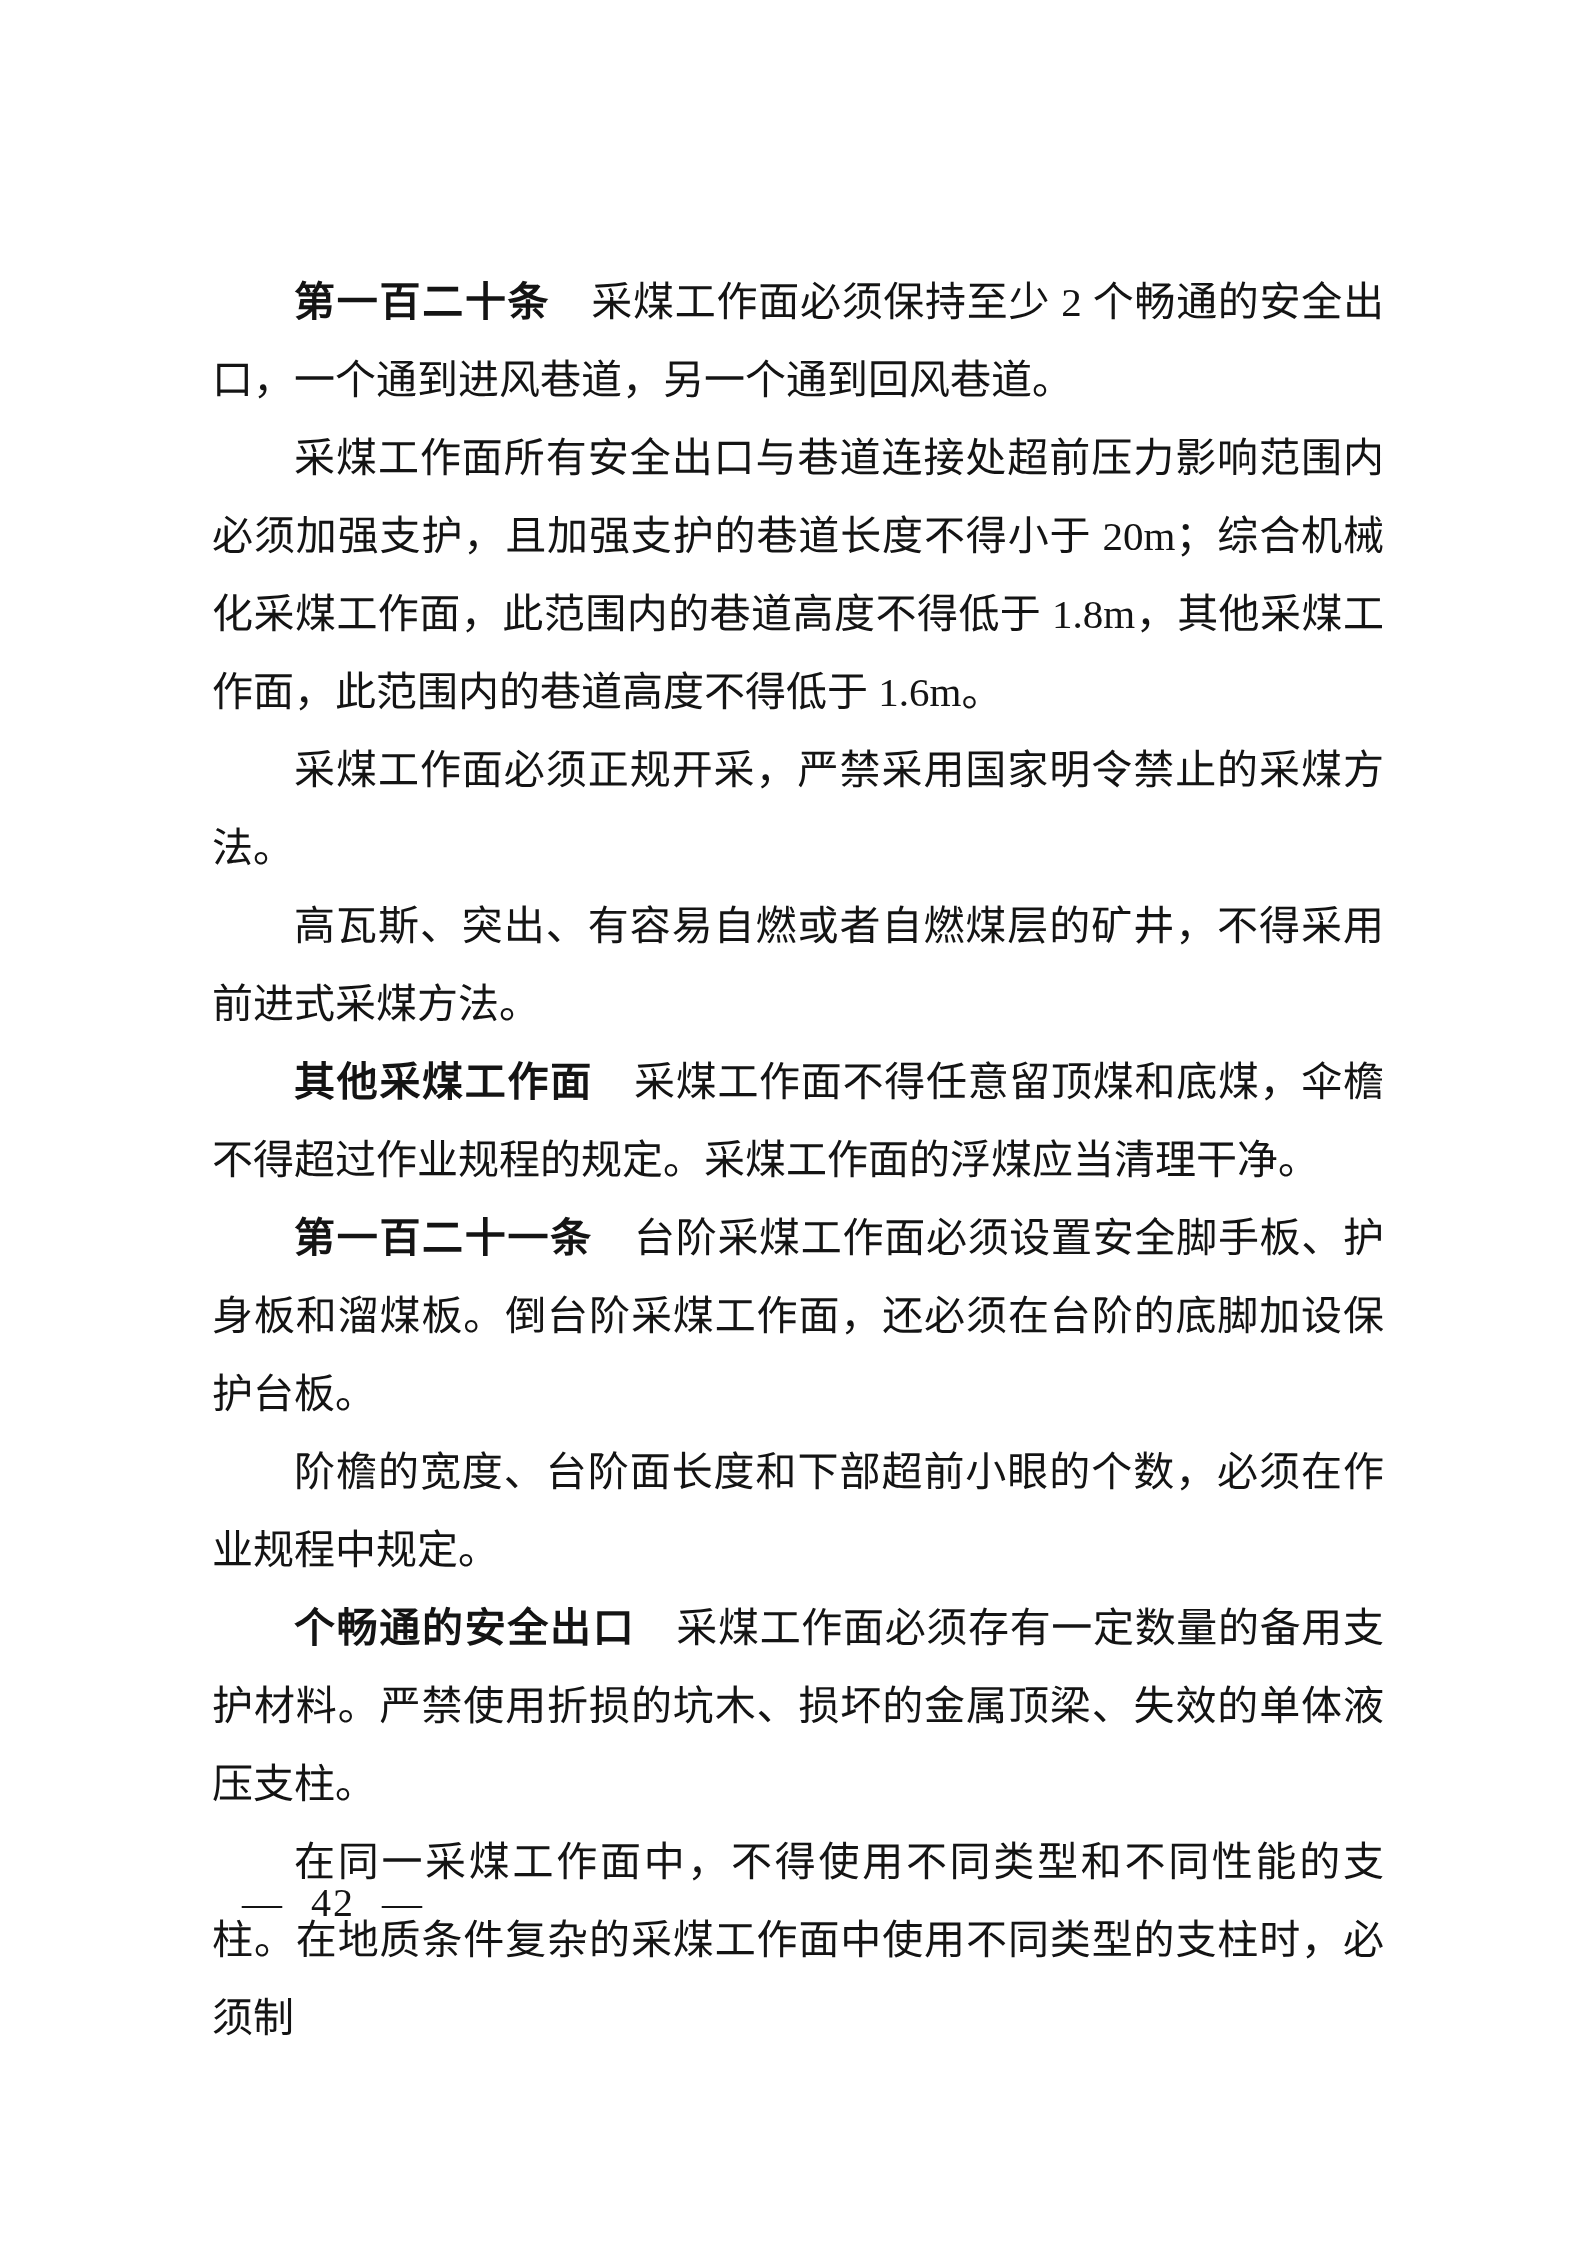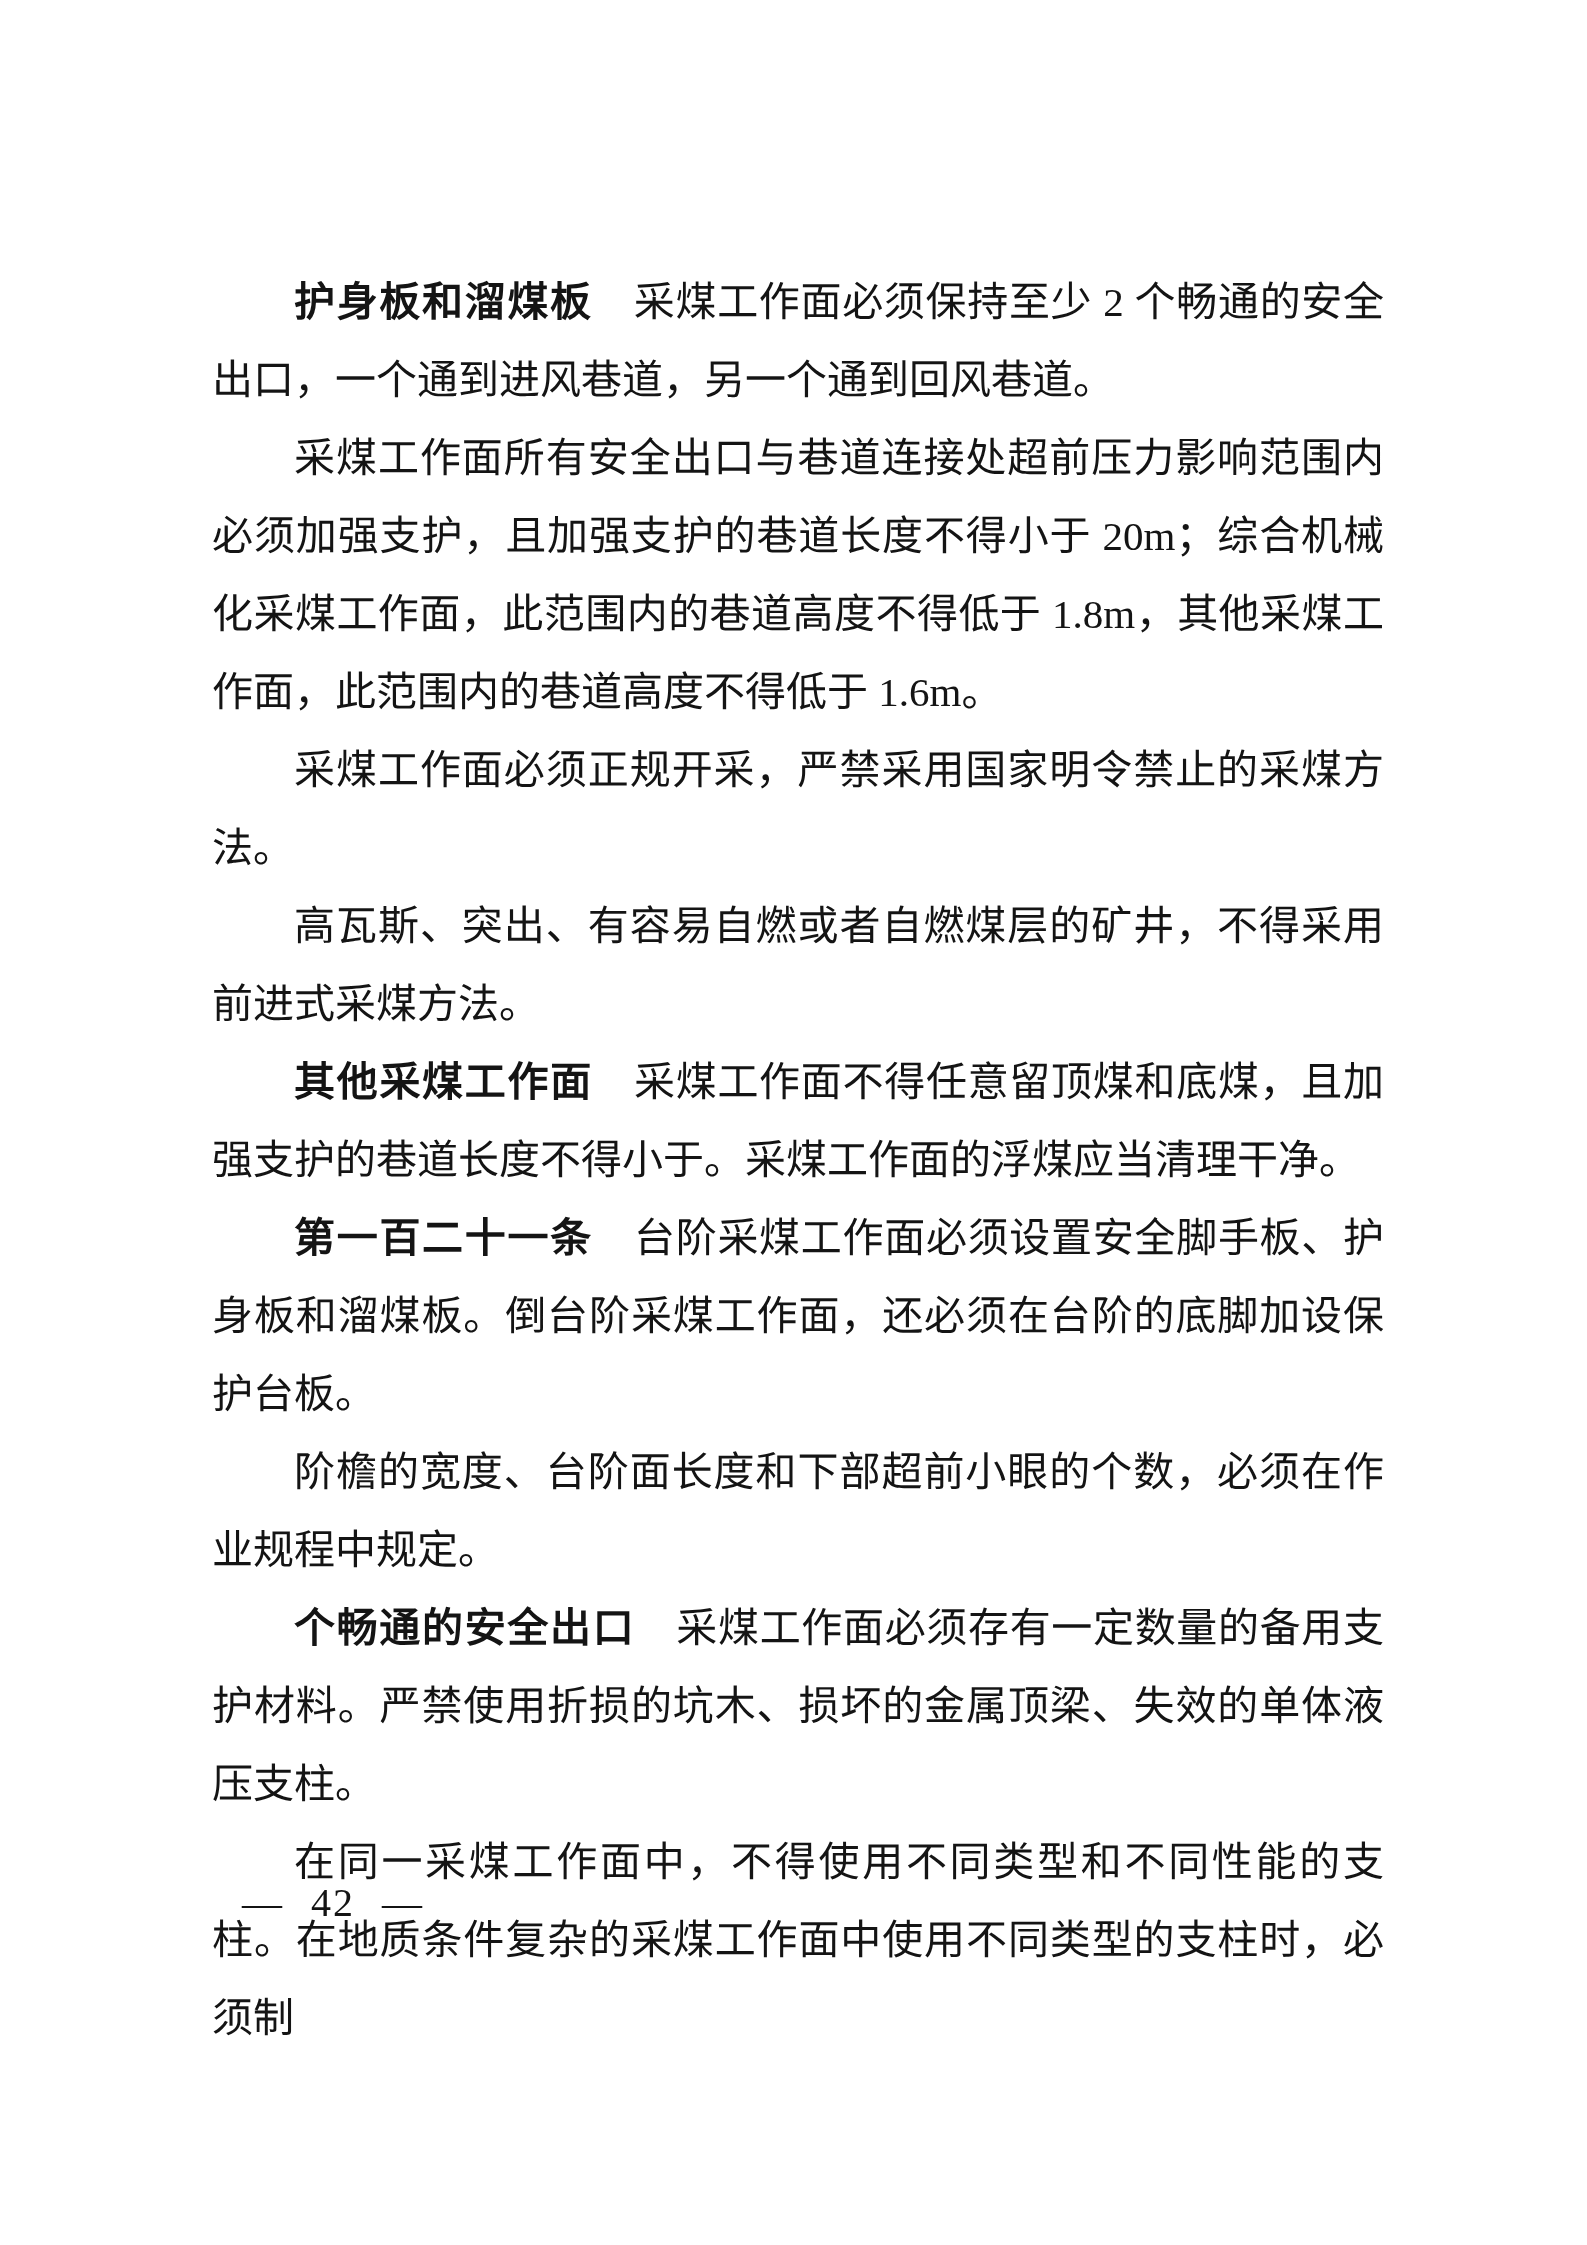--- a/index.html
+++ b/index.html
@@ -53,29 +53,29 @@
     letter-spacing: 2px;
   }
 </style>
 </head>
 <body>
 
 <div class="page">
 
   <main class="body-text">
 
-    <p class="para"><span class="article-no">护身板和溜煤板</span><span>采煤工作面必须保持至少 2 个畅通的安全出口，一个通到进风巷道，另一个通到回风巷道。</span></p>
+    <p class="para"><span class="article-no">第一百二十条</span><span>采煤工作面必须保持至少 2 个畅通的安全出口，一个通到进风巷道，另一个通到回风巷道。</span></p>
 
     <p class="para"><span>采煤工作面所有安全出口与巷道连接处超前压力影响范围内必须加强支护，且加强支护的巷道长度不得小于 20m；综合机械化采煤工作面，此范围内的巷道高度不得低于 1.8m，其他采煤工作面，此范围内的巷道高度不得低于 1.6m。</span></p>
 
     <p class="para"><span>采煤工作面必须正规开采，严禁采用国家明令禁止的采煤方法。</span></p>
 
     <p class="para"><span>高瓦斯、突出、有容易自燃或者自燃煤层的矿井，不得采用前进式采煤方法。</span></p>
 
-    <p class="para"><span class="article-no">其他采煤工作面</span><span>采煤工作面不得任意留顶煤和底煤，且加强支护的巷道长度不得小于。采煤工作面的浮煤应当清理干净。</span></p>
+    <p class="para"><span class="article-no">其他采煤工作面</span><span>采煤工作面不得任意留顶煤和底煤，伞檐不得超过作业规程的规定。采煤工作面的浮煤应当清理干净。</span></p>
 
     <p class="para"><span class="article-no">第一百二十一条</span><span>台阶采煤工作面必须设置安全脚手板、护身板和溜煤板。倒台阶采煤工作面，还必须在台阶的底脚加设保护台板。</span></p>
 
     <p class="para"><span>阶檐的宽度、台阶面长度和下部超前小眼的个数，必须在作业规程中规定。</span></p>
 
     <p class="para"><span class="article-no">个畅通的安全出口</span><span>采煤工作面必须存有一定数量的备用支护材料。严禁使用折损的坑木、损坏的金属顶梁、失效的单体液压支柱。</span></p>
 
     <p class="para"><span>在同一采煤工作面中，不得使用不同类型和不同性能的支柱。在地质条件复杂的采煤工作面中使用不同类型的支柱时，必须制</span></p>
 
   </main>

